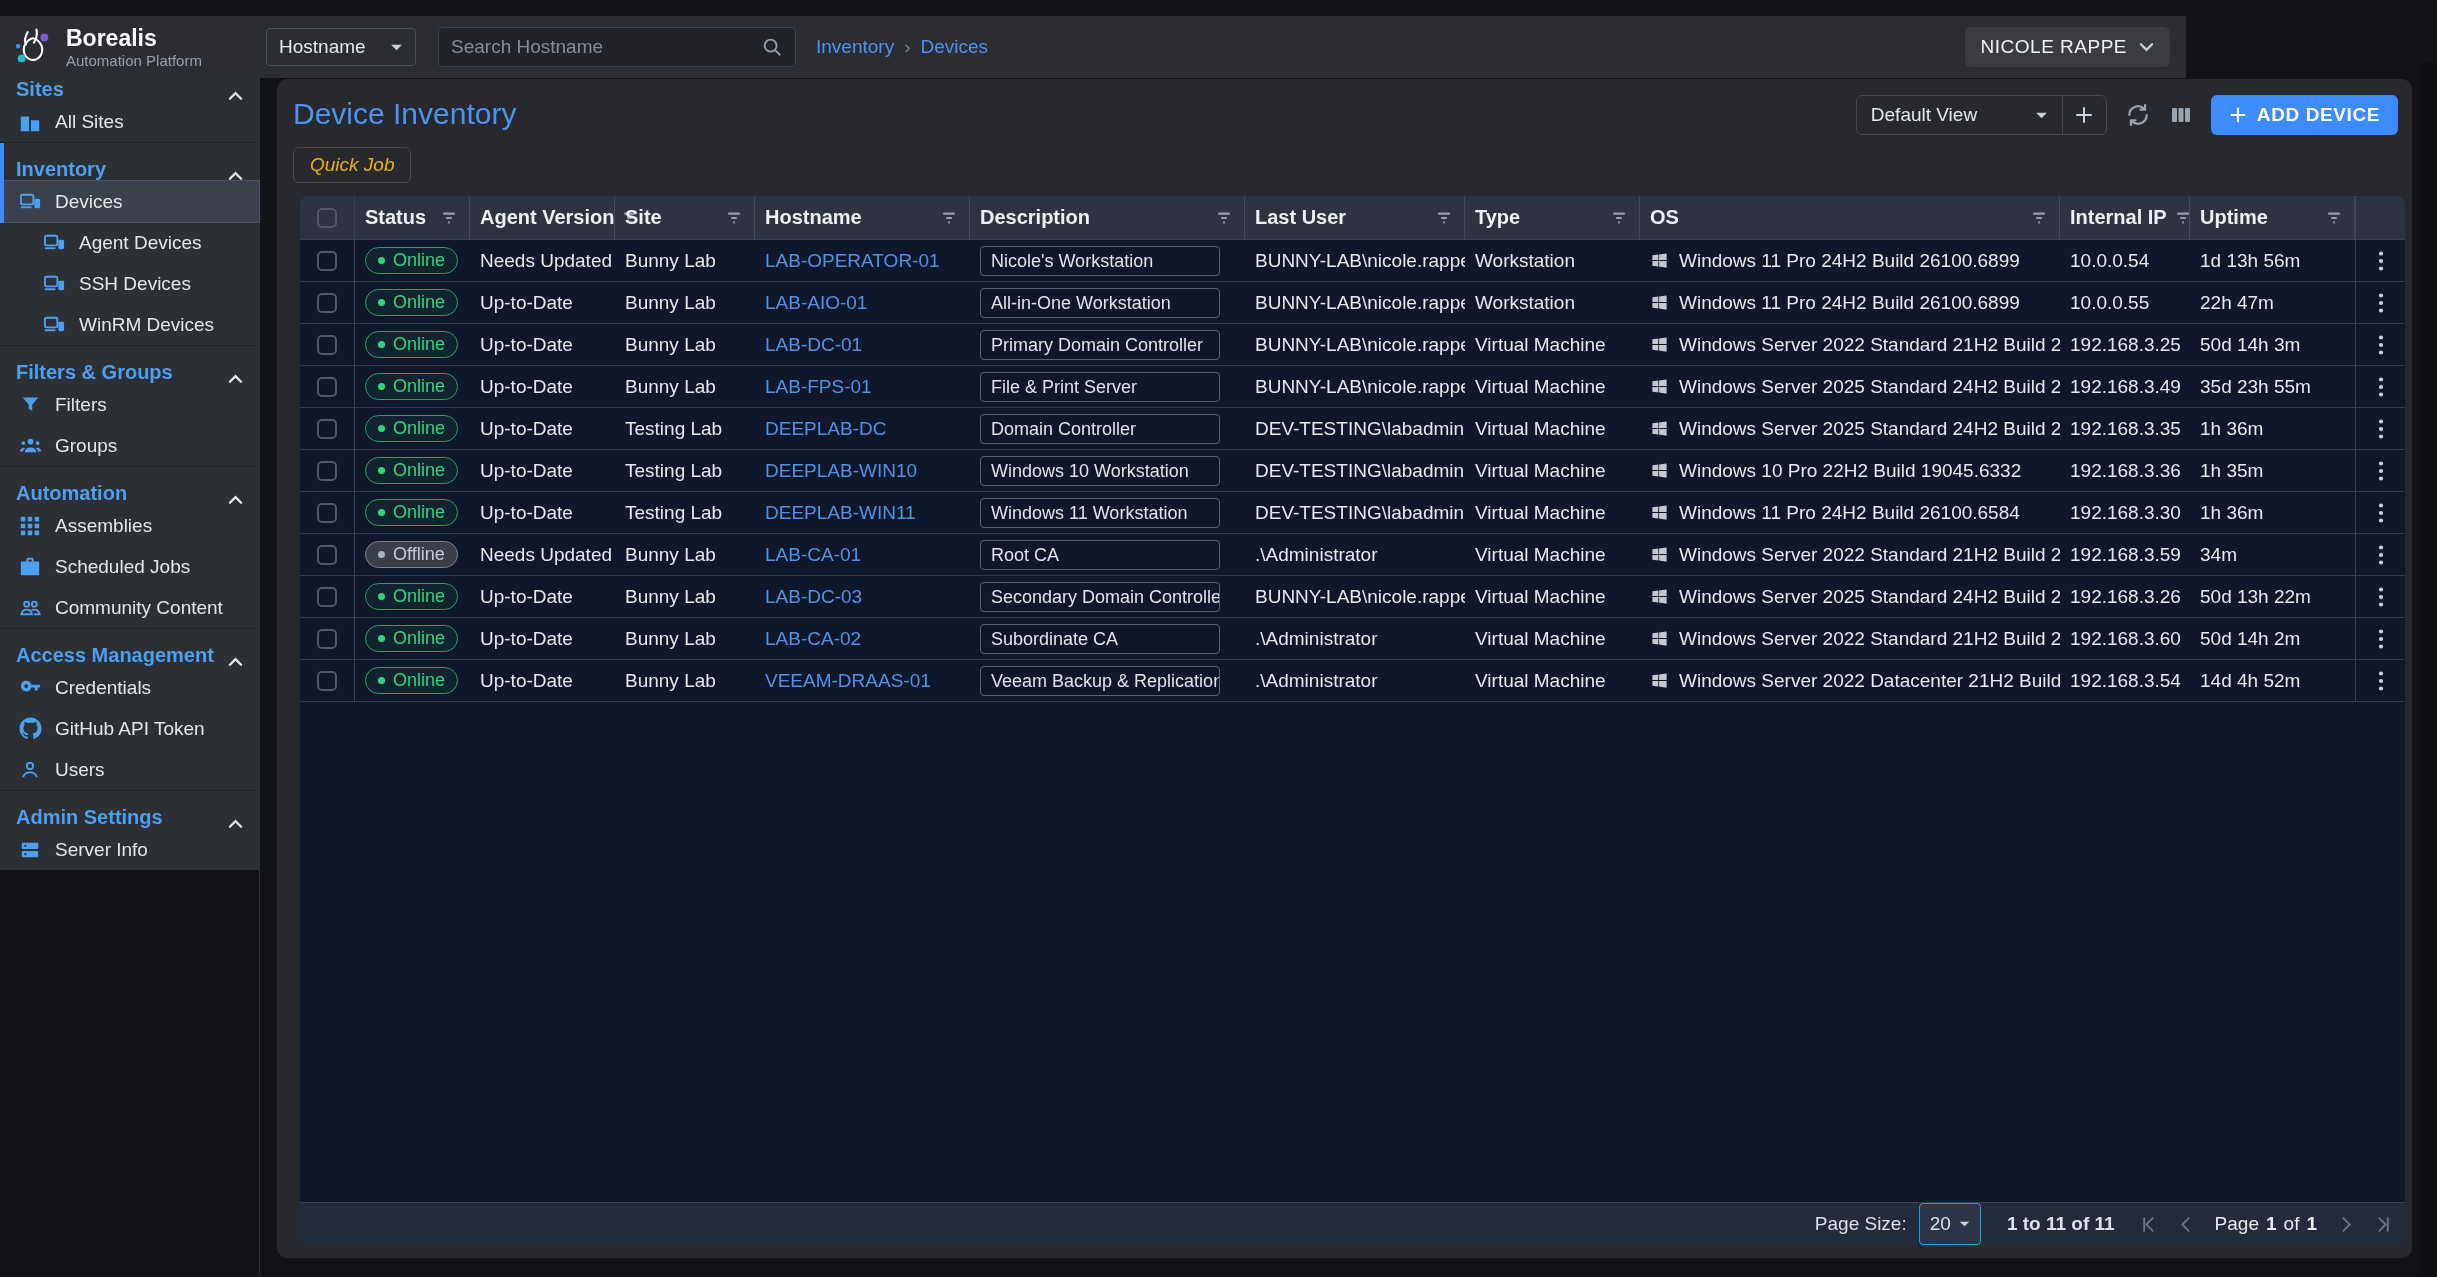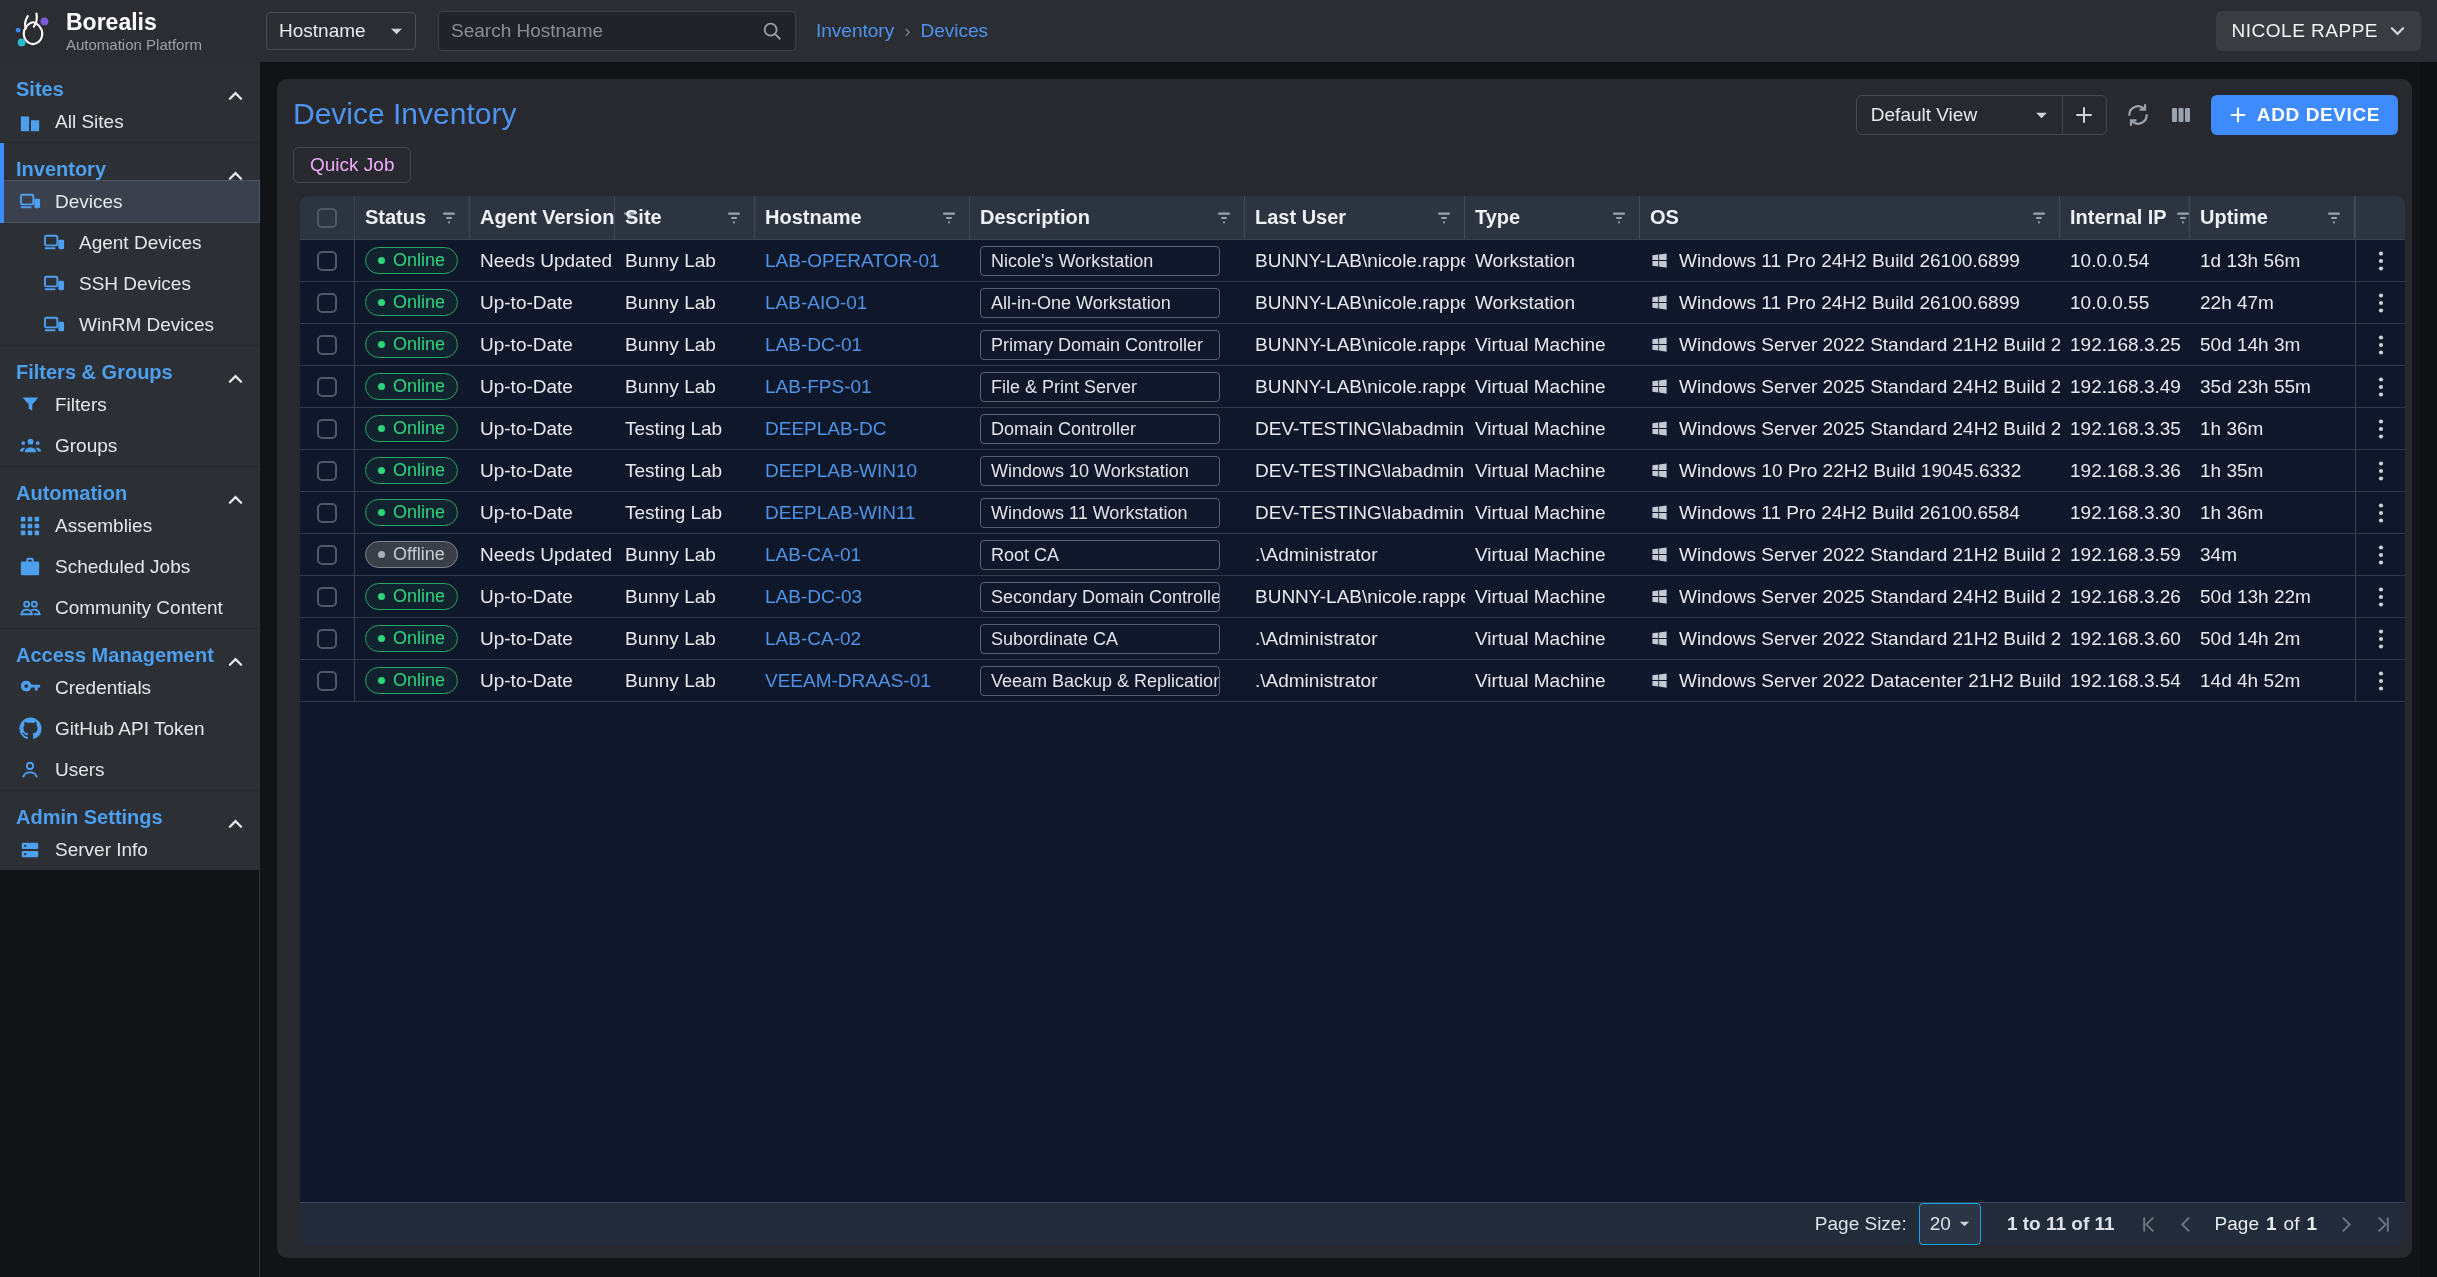--- a/index.html
+++ b/index.html
@@ -1,21 +1,21 @@
 <!DOCTYPE html>
 <html><head>
 <meta charset="utf-8">
 <style>
   * { box-sizing: border-box; margin: 0; padding: 0; }
   html,body { width:2437px; height:1277px; overflow:hidden; background:#121316;
     font-family:"Liberation Sans", sans-serif; color:#e6e9ed; }
   .icon svg { display:block; }
 
   
-  .topbar { position:absolute; top:0; left:0; width:2437px; height:62px;
+  .topbar { position:absolute; top:16px; left:0; width:2186px; height:62px;
     background:#2b2d32; display:flex; align-items:center; z-index:5; }
   .logo-area { width:260px; flex:0 0 260px; display:flex; align-items:center; gap:12px; padding-left:12px; }
   .brand-text { line-height:1.15; }
   .brand-name { font-size:23px; font-weight:bold; color:#ffffff; }
   .brand-sub { font-size:15px; color:#9aa0a8; }
   .hostname-select { margin-left:6px; width:150px; height:38px; border:1px solid #4b4f56;
     border-radius:4px; display:flex; align-items:center; justify-content:space-between;
     padding:0 12px; font-size:19px; color:#e6e9ed; cursor:pointer; }
   .search-box { margin-left:22px; width:358px; height:40px; background:#212329;
     border:1px solid #3e424a; border-radius:4px; display:flex; align-items:center;
@@ -46,22 +46,22 @@
   .s-icon { color:#4d9fef; width:24px; display:flex; justify-content:center; }
   .chev { color:#e6e9ed; }
 
   
   .main { position:absolute; left:261px; top:62px; right:0; bottom:0; }
   .right-gutter { position:absolute; right:0; top:0; bottom:0; width:17px; background:#0e0f11; }
   .panel { position:absolute; left:16px; top:17px; width:2135px; height:1179px;
     background:#28292e; border-radius:10px; }
   .page-title { position:absolute; left:16px; top:18px; font-size:30px; color:#4d94f0; }
   .quick-job { position:absolute; left:16px; top:68px; height:36px; padding:0 16px;
-    border:1px solid #46484d; border-radius:6px; background:transparent; color:#f0abfc;
-    font-size:19px; font-family:inherit; }
+    border:1px solid #46484d; border-radius:6px; background:transparent; color:#eab308;
+    font-size:19px; font-family:inherit;font-style:italic; }
   .view-controls { position:absolute; right:14px; top:16px; display:flex; align-items:center; gap:18px; }
   .view-group { display:flex; align-items:stretch; border:1px solid #46484d; border-radius:6px; height:40px; }
   .view-select { display:flex; align-items:center; justify-content:space-between; width:205px;
     padding:0 14px; font-size:19px; cursor:pointer; }
   .view-add { width:44px; display:flex; align-items:center; justify-content:center;
     border-left:1px solid #46484d; color:#cfd3d9; cursor:pointer; }
   .icon-btn { color:#9aa3af; cursor:pointer; display:flex; align-items:center; justify-content:center; }
   .add-device { display:flex; align-items:center; gap:10px; background:#3d8bfd; color:#fff;
     border:none; border-radius:6px; height:40px; padding:0 18px; font-size:19px; font-weight:600;
     letter-spacing:.6px; font-family:inherit; cursor:pointer; }

